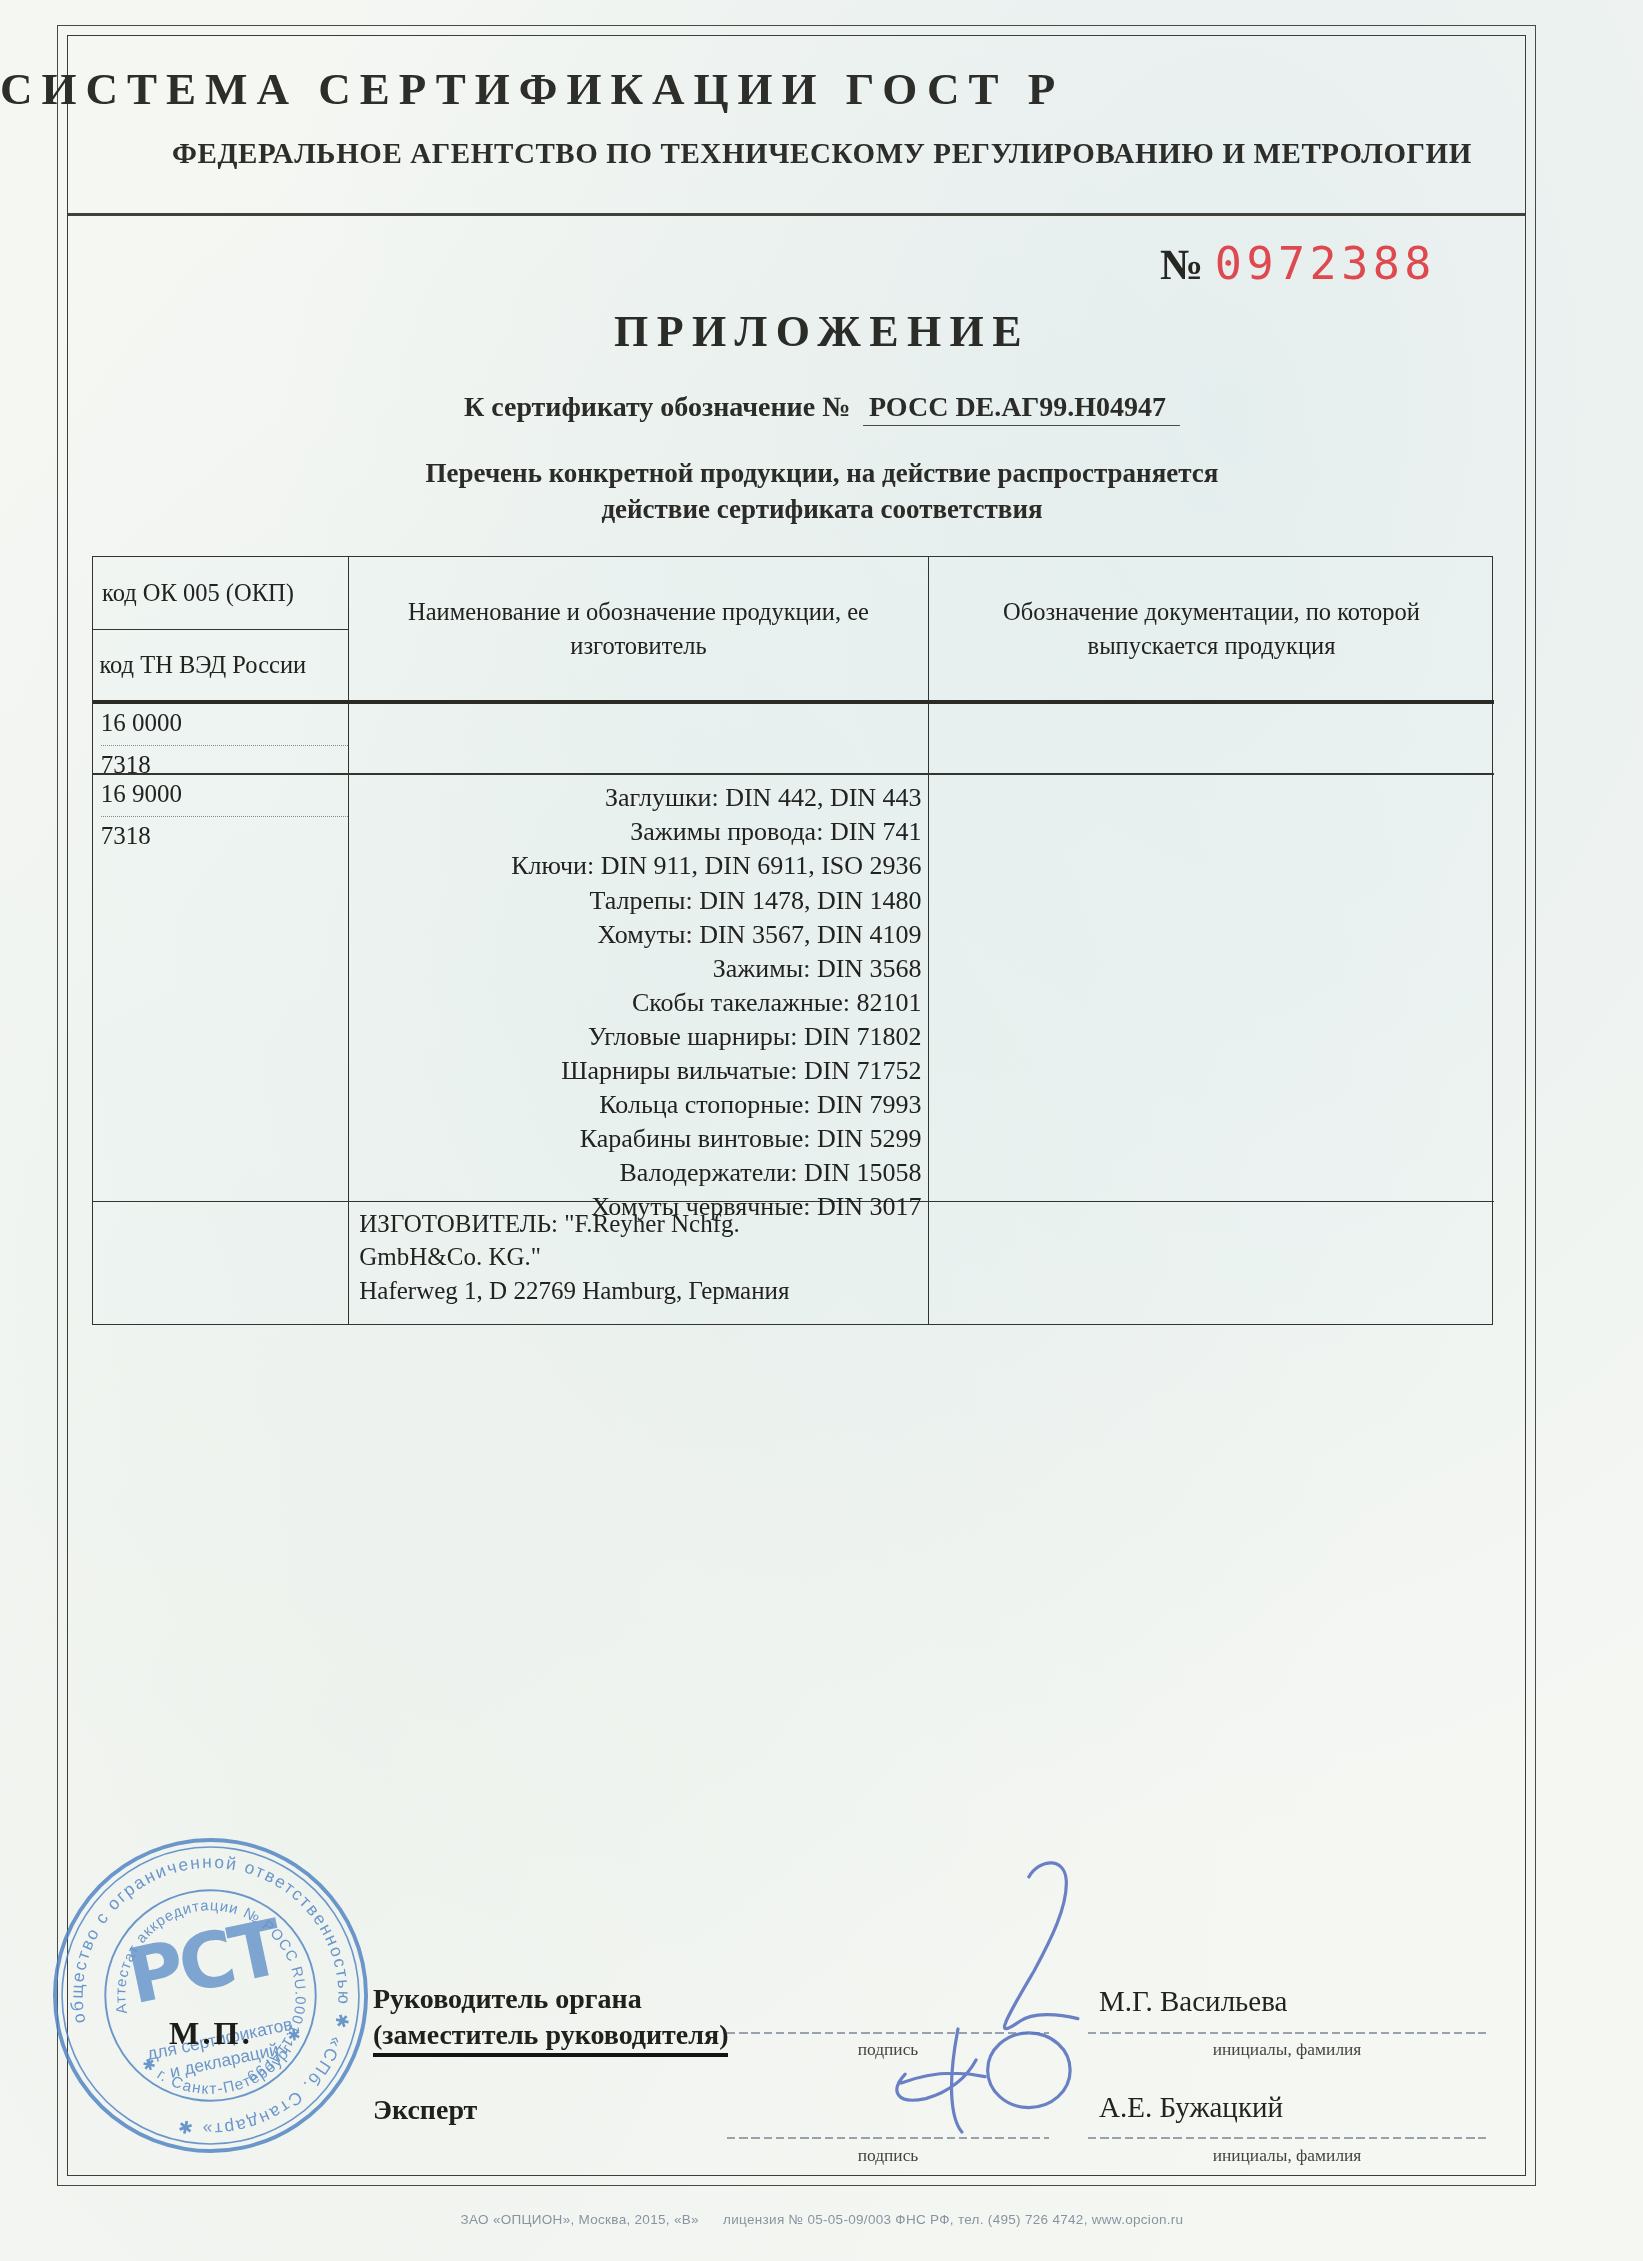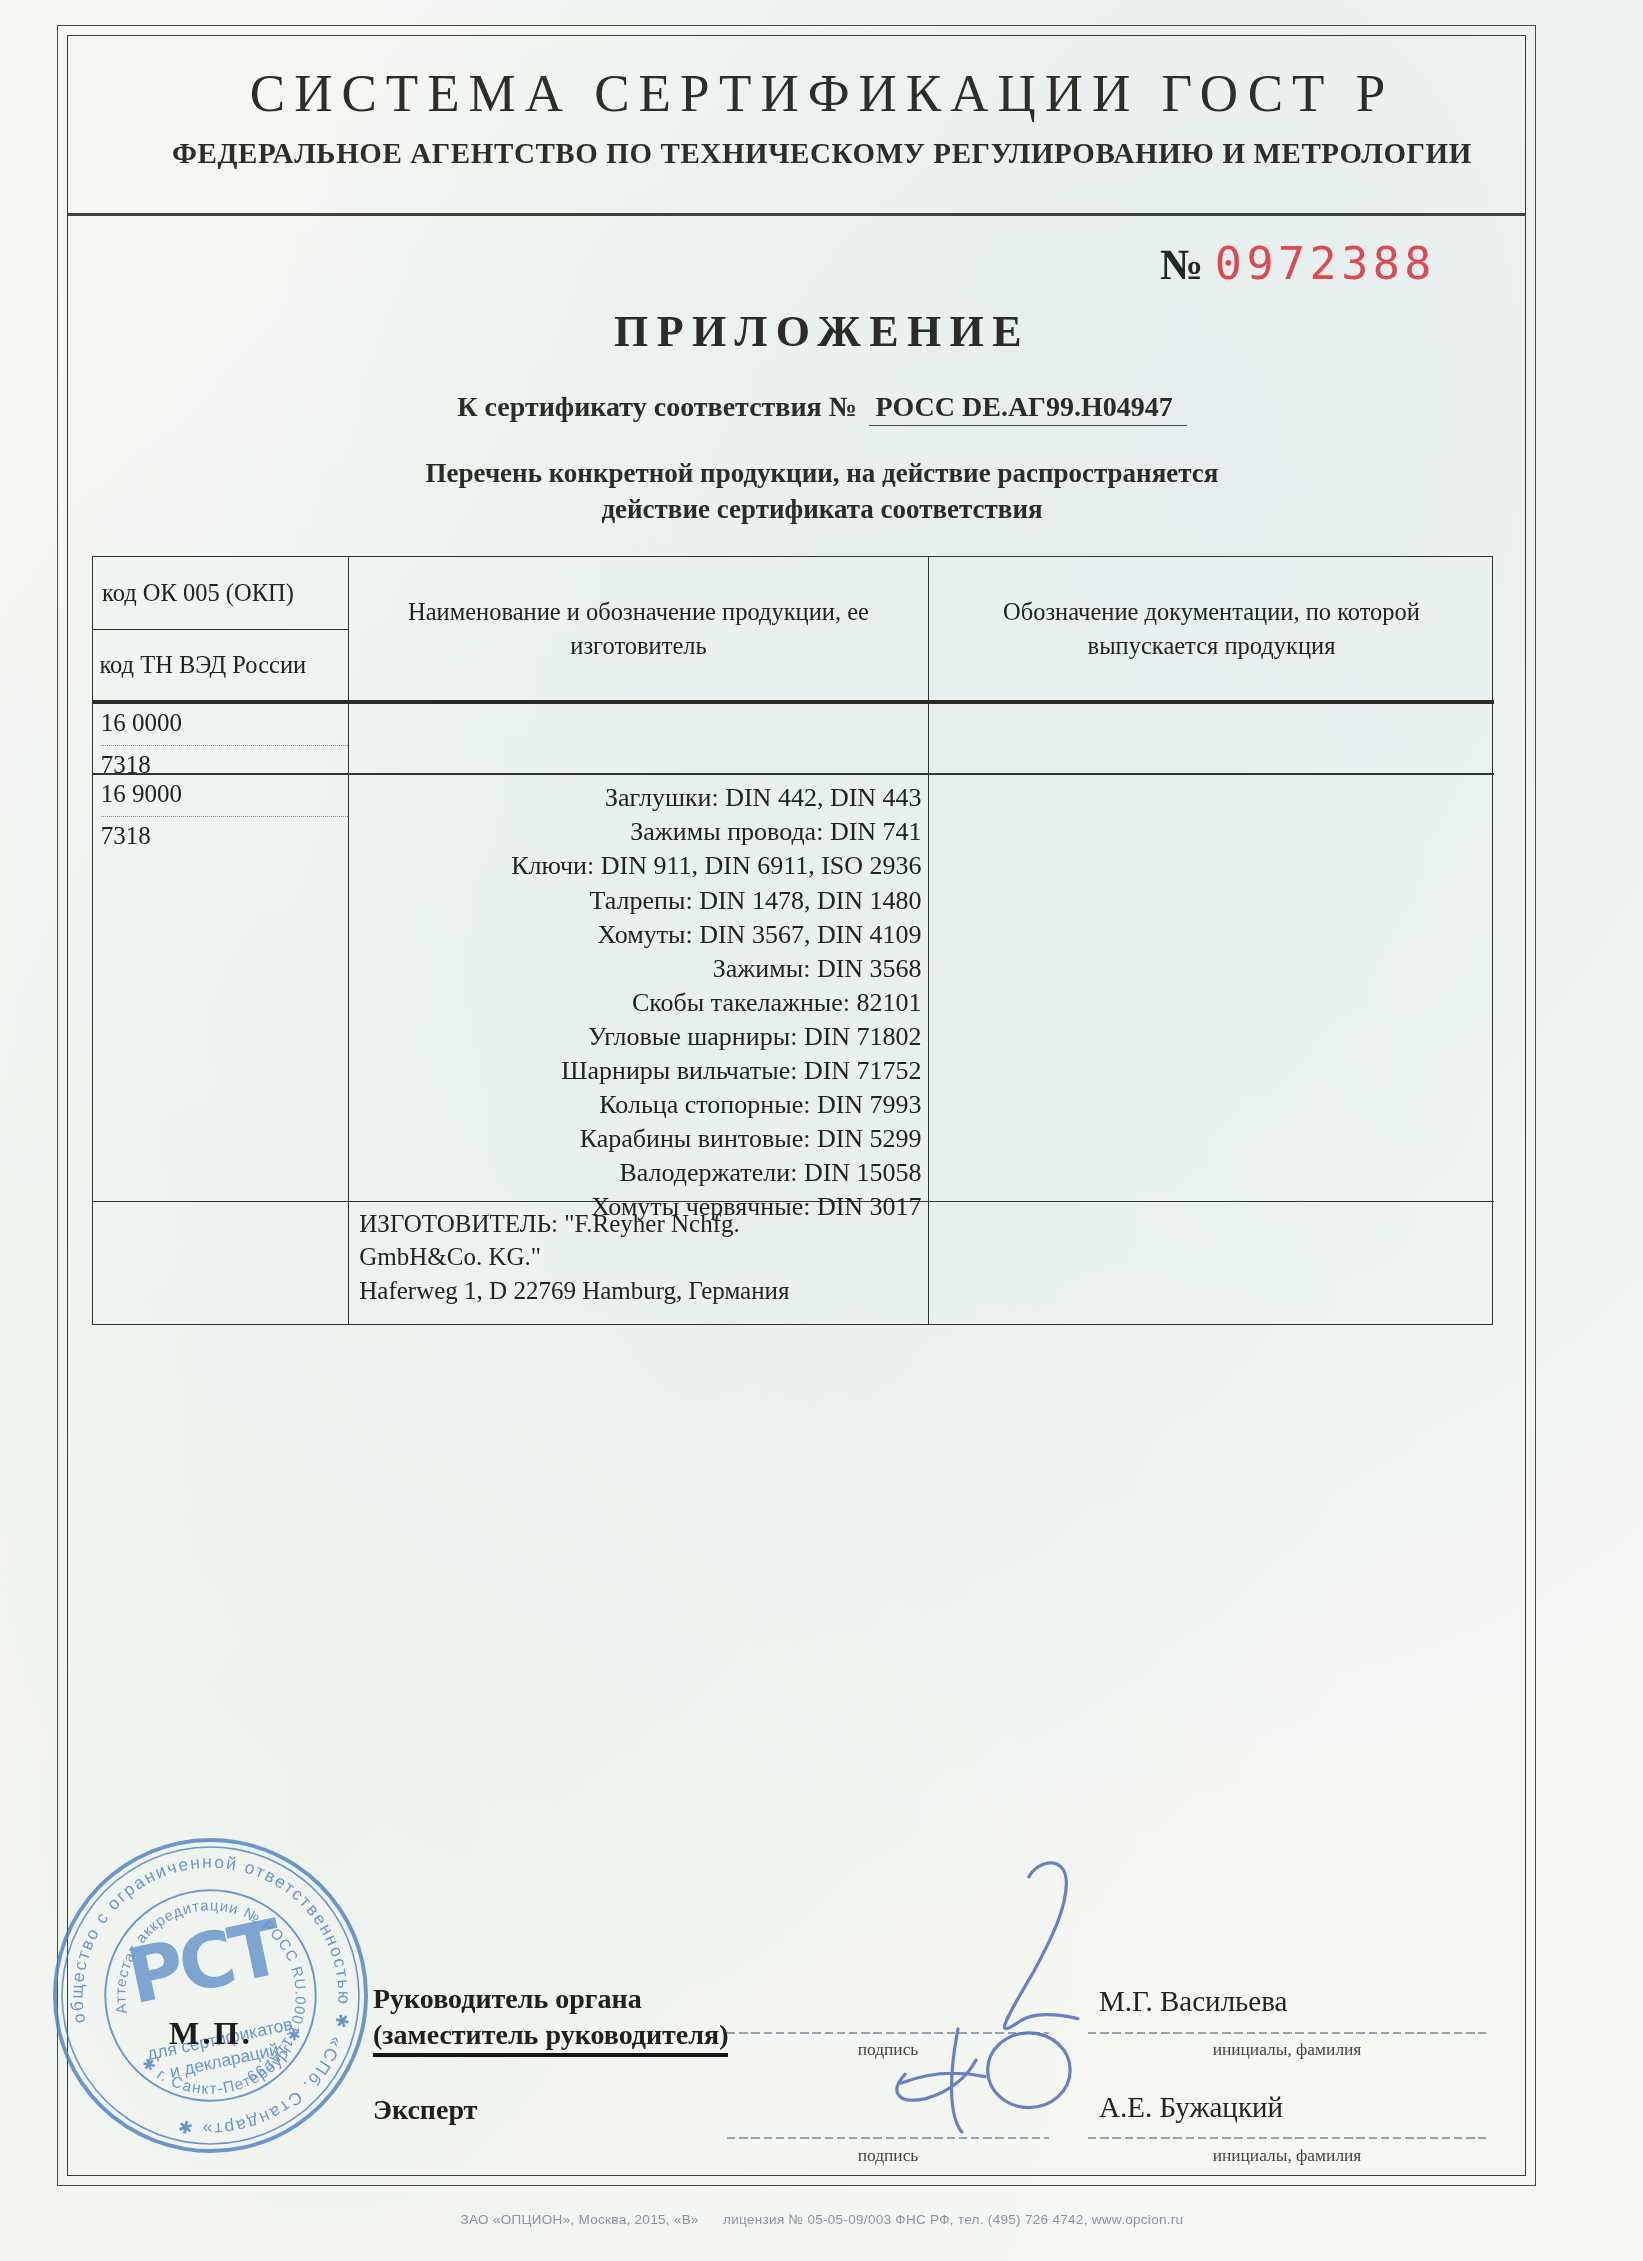--- a/index.html
+++ b/index.html
@@ -21,22 +21,22 @@
   }
   .frame-outer{
     position:absolute;left:57px;top:24.5px;width:1477px;height:2159px;
     border:1.9px solid #4a4a45;
   }
   .frame-inner{
     position:absolute;left:9px;top:9px;right:9px;bottom:9px;
     border:1.9px solid #3d3d38;
   }
   .hdr1{
-    position:absolute;left:0;right:0;top:63px;text-align:center;
-    font-size:53px;font-weight:normal;letter-spacing:9px;color:#2d2d29;
+    position:absolute;left:0;right:0;top:63px;text-align:left;
+    font-size:45px;font-weight:bold;letter-spacing:9px;color:#2d2d29;
   }
   .hdr2{
     position:absolute;left:0;right:0;top:137px;text-align:center;
     font-size:29px;font-weight:bold;letter-spacing:0.6px;color:#2d2d29;
   }
   .hdr-rule{
     position:absolute;left:68px;top:213px;width:1458px;height:2.6px;background:#41413c;
   }
   .docnum{
     position:absolute;left:1160px;top:237px;white-space:nowrap;
@@ -121,21 +121,21 @@
   <div class="hdr2">ФЕДЕРАЛЬНОЕ АГЕНТСТВО ПО ТЕХНИЧЕСКОМУ РЕГУЛИРОВАНИЮ И МЕТРОЛОГИИ</div>
   <div class="hdr-rule"></div>
 
   <div class="docnum">
     <span class="nolabel">№</span><span class="noval">0972388</span>
   </div>
 
   <div class="apx-title">ПРИЛОЖЕНИЕ</div>
 
   <div class="cert-line">
-    <span>К сертификату соответствия №</span>
+    <span>К сертификату обозначение №</span>
     <span class="certno">РОСС DE.АГ99.Н04947</span>
   </div>
 
   <div class="subtitle">
     <div>Перечень конкретной продукции,  на действие распространяется</div>
     <div>действие сертификата соответствия</div>
   </div>
 
   <div class="tbl">
 

